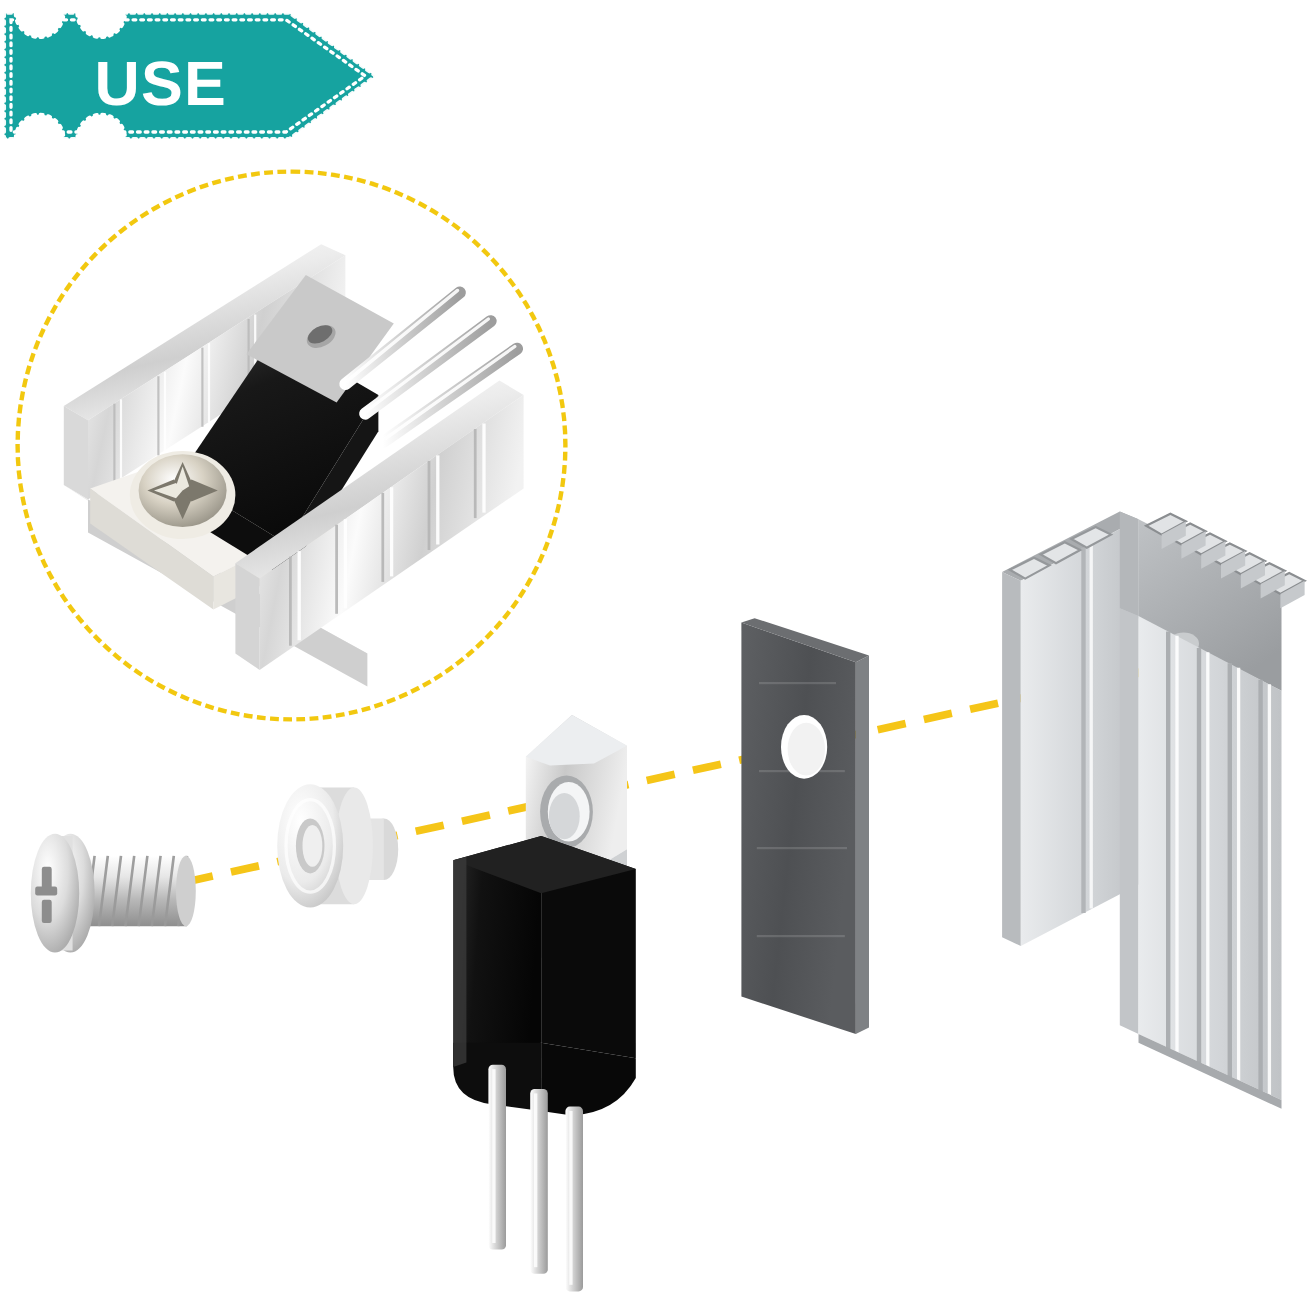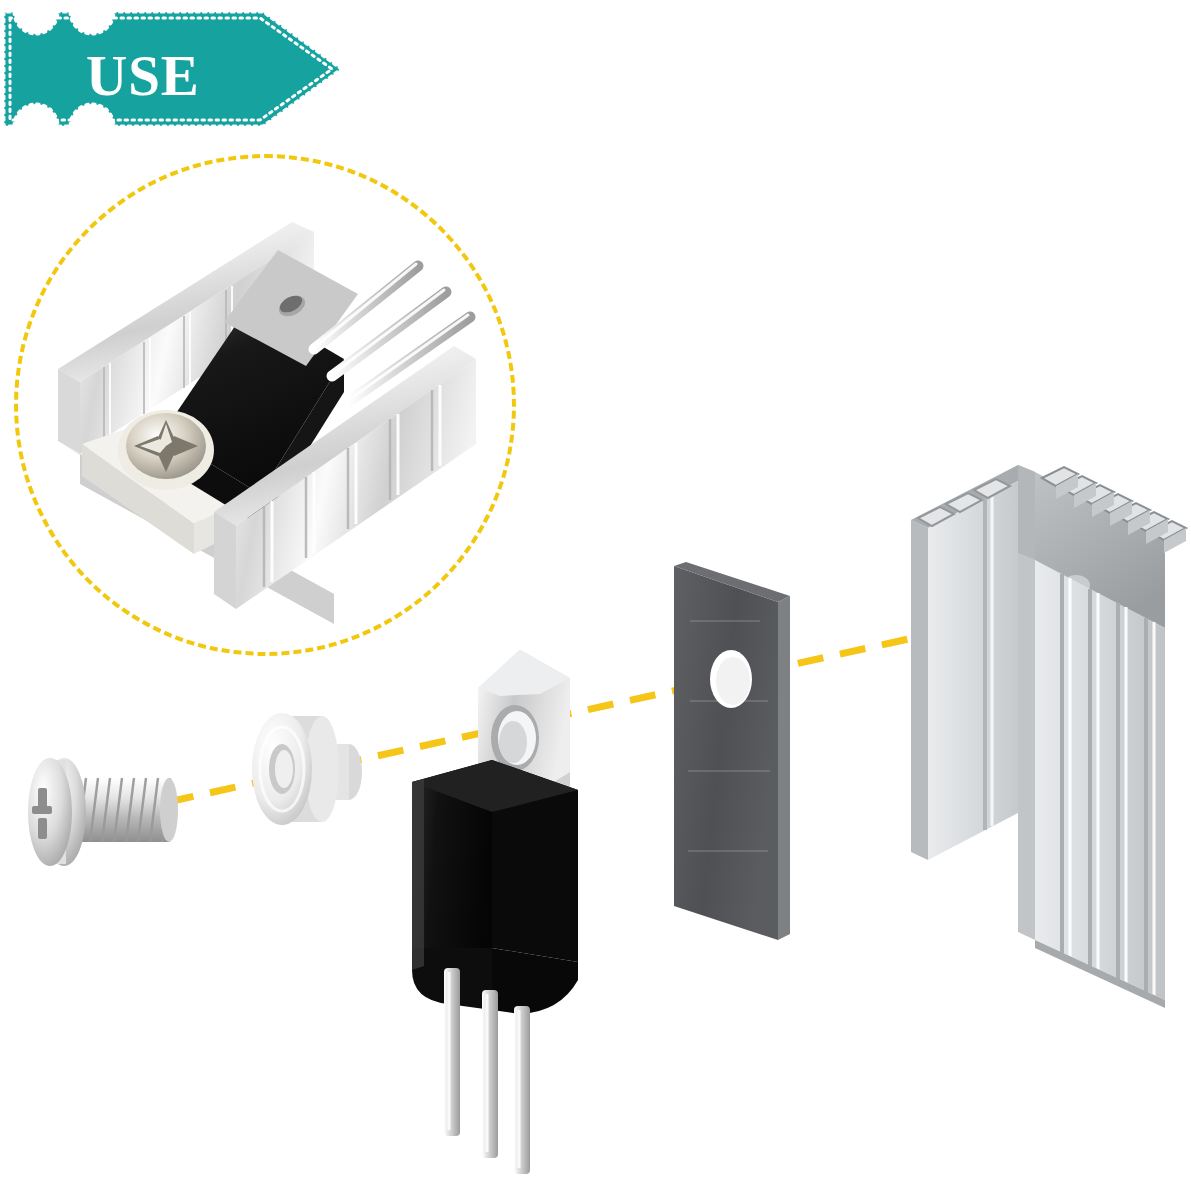--- a/index.html
+++ b/index.html
@@ -27,21 +27,21 @@
   #use-banner svg { display: block; width: 100%; height: 100%; }
   #use-label {
     position: absolute;
     left: 86px;
     top: 36px;
     font-size: 57px;
     font-weight: 700;
     color: #ffffff;
     letter-spacing: 1px;
     line-height: 64px;
-    font-family: Liberation Serif, serif;
+    font-family: Liberation Sans, sans-serif;
     user-select: none;
   }
 
   
   #inset-circle {
     position: absolute;
     left: 14px;
     top: 154px;
     width: 502px;
     height: 502px;

